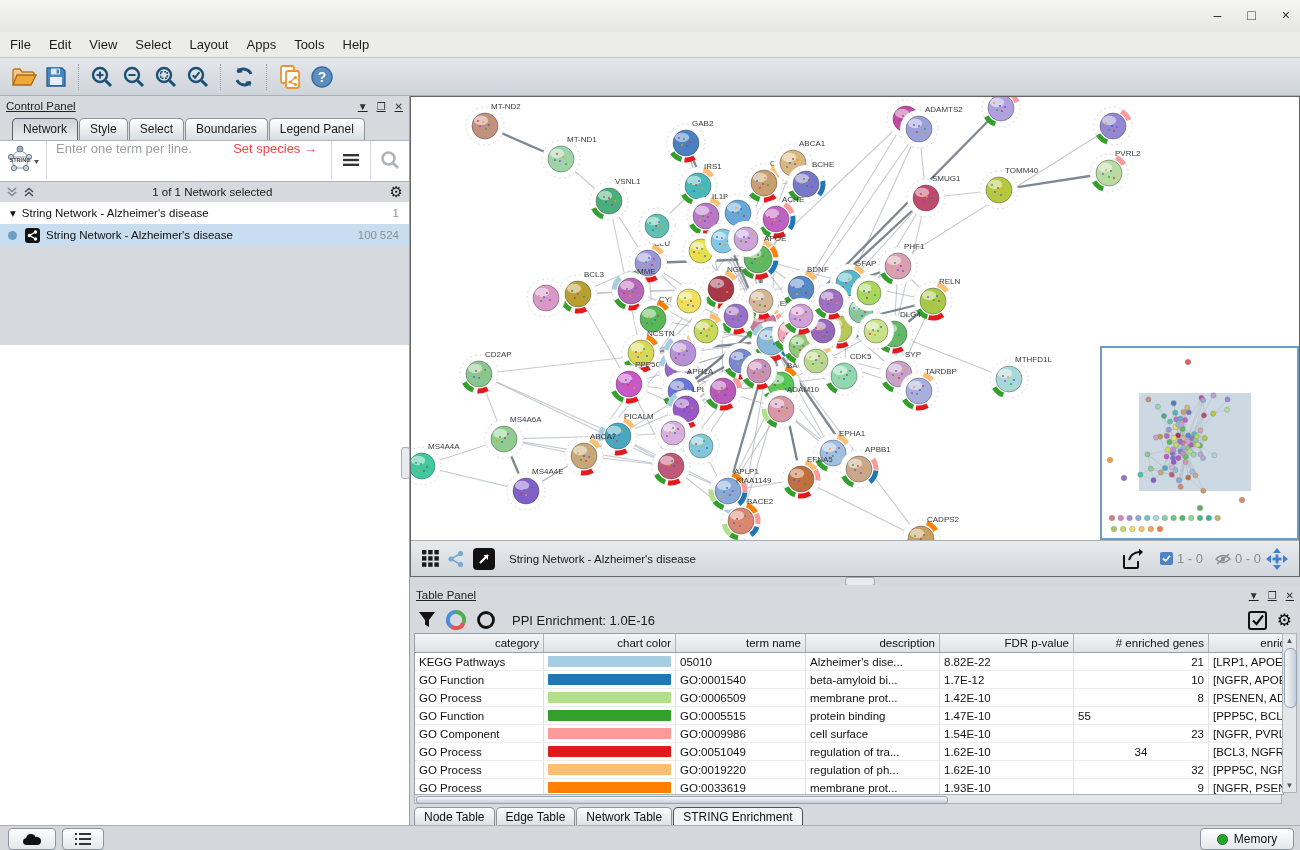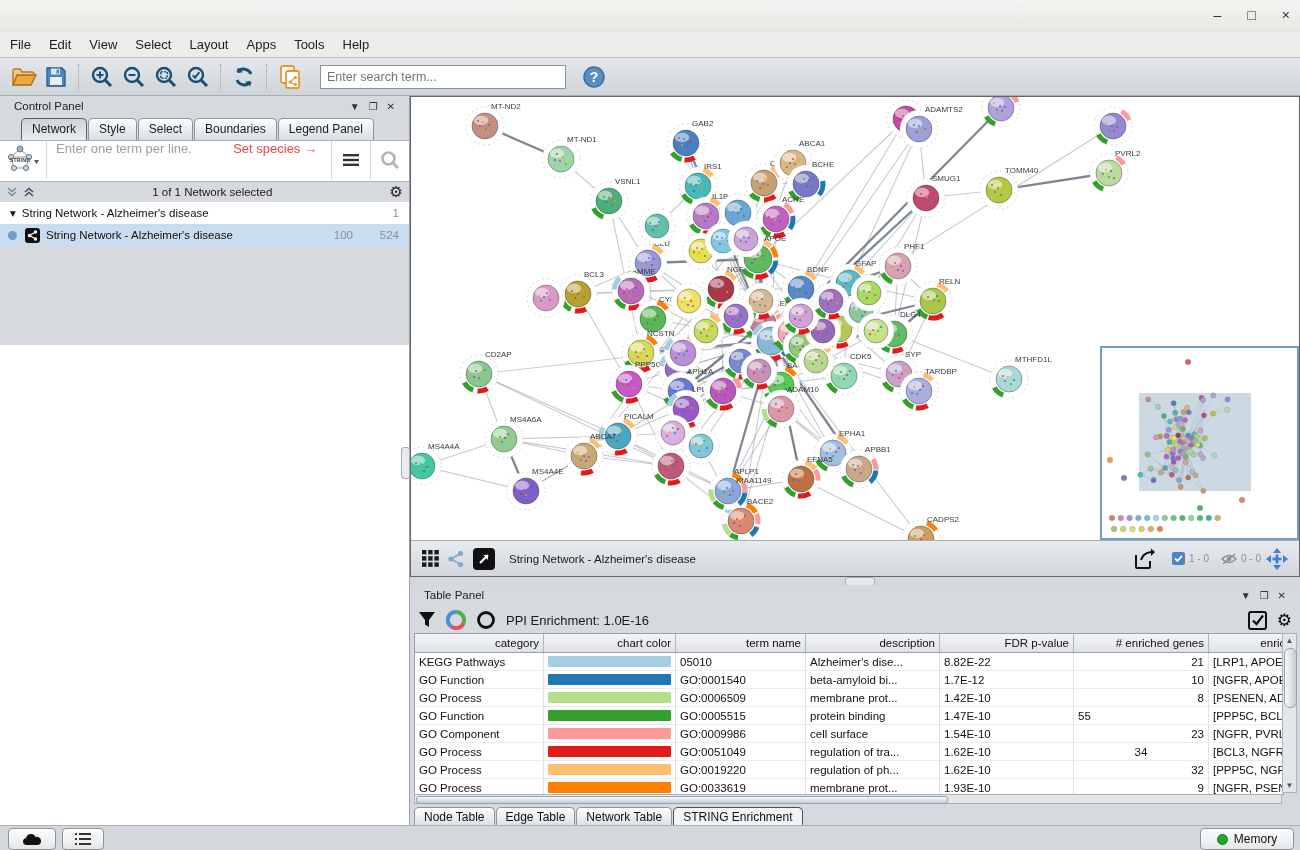--- a/index.html
+++ b/index.html
@@ -18,24 +18,24 @@
   .toolbar{position:absolute;left:0;top:58px;width:1300px;height:38px;
     background:linear-gradient(#e4e7eb,#cfd4da);border-bottom:1px solid #a9adb3;
     display:flex;align-items:center;padding-left:8px;box-sizing:border-box;}
   .tbtn{width:32px;height:30px;display:flex;align-items:center;justify-content:center;}
   .tsep{width:1px;height:26px;border-left:1px dotted #9aa0a8;margin:0 6px;}
   .searchbox{width:232px;height:22px;border:1px solid #8d949c;background:#fff;
     font-size:12.5px;color:#6b7177;padding:0 6px;margin:0 12px 0 14px;font-family:inherit;}
   
   .cpanel{position:absolute;left:0;top:96px;width:410px;height:729px;background:#d6dade;
     border-right:1px solid #9aa0a8;box-sizing:border-box;}
-  .phead{height:20px;display:flex;align-items:center;padding:0 14px;font-size:11.5px;color:#222;}
+  .phead{height:20px;display:flex;align-items:center;padding:0 6px;font-size:11.5px;color:#222;text-decoration:underline;}
   .phead .sp{flex:1;}
   .phico{color:#333;font-size:10px;margin-left:9px;}
-  .ctabs{display:flex;padding:2px 2px 0 21px;gap:1px;}
+  .ctabs{display:flex;padding:2px 2px 0 12px;gap:1px;}
   .ctab{font-size:12px;color:#1c1c1c;padding:3px 10px 4px;border:1px solid #8d949c;border-bottom:none;
     border-radius:5px 5px 0 0;background:linear-gradient(#fefefe,#d9dde2);}
   .ctab.active{background:linear-gradient(#cdd3da,#e8ecf0);border-color:#5a6068;font-weight:normal;}
   .stringrow{height:40px;background:#fff;border-top:1px solid #aeb4ba;border-bottom:1px solid #aeb4ba;
     display:flex;}
   .slogo{width:46px;height:38px;display:flex;align-items:center;justify-content:center;border-right:1px solid #d5d8db;}
   .sinput{flex:1;font-size:13px;color:#9aa0a6;padding-left:9px;}
   .sspecies{font-size:13px;color:#ef4444;padding-right:14px;}
   .sbtn{width:38px;height:38px;display:flex;align-items:center;justify-content:center;border-left:1px solid #d5d8db;}
   .netselrow{height:20px;display:flex;align-items:center;font-size:11.5px;color:#1a1a1a;padding:0 6px;}
@@ -45,31 +45,31 @@
   .treefill{background:#fff;position:absolute;left:0;right:0;top:249px;bottom:0;}
   .cnt{position:absolute;color:#8a8f95;}
   
   .netwrap{position:absolute;left:410px;top:96px;width:890px;height:481px;
     border:1px solid #666;box-sizing:border-box;background:#737373;}
   .netcanvas{position:absolute;left:0;top:0;width:888px;height:443px;overflow:hidden;background:#fff;}
   .nettb{position:absolute;left:0;bottom:0;width:888px;height:36px;
     background:linear-gradient(#e8ebee,#d2d7dc);border-top:1px solid #a9adb3;
     display:flex;align-items:center;padding:0 6px;box-sizing:border-box;}
   .nettb .ttl{font-size:11.5px;color:#1a1a1a;margin-left:10px;flex:1;}
-  .graybadge{font-size:10px;color:#8a8f95;display:flex;align-items:center;gap:4px;margin-left:12px;}
+  .graybadge{font-size:13px;color:#8a8f95;display:flex;align-items:center;gap:4px;margin-left:12px;}
   .minimap{position:absolute;right:0px;top:249px;width:199px;height:194px;background:#fff;
     border:2px solid #6f9bc4;box-sizing:border-box;}
   .hgrip{position:absolute;left:845px;top:577px;width:28px;height:7px;background:#e7eaee;
     border:1px solid #a9adb3;border-radius:3px;}
   .vgrip{position:absolute;left:401px;top:447px;width:7px;height:30px;background:#e7eaee;
     border:1px solid #a9adb3;border-radius:3px;}
   
   .tpanel{position:absolute;left:410px;top:585px;width:890px;height:240px;background:#d6dade;}
   .ttool{height:30px;display:flex;align-items:center;gap:10px;padding:0 8px;}
-  .ttool .ppi{font-size:13px;color:#1a1a1a;margin-left:0;flex:0;white-space:nowrap;}
+  .ttool .ppi{font-size:13px;color:#1a1a1a;margin-left:6px;flex:0;white-space:nowrap;}
   .ttool .sp{flex:1;}
   .tblwrap{position:absolute;left:4px;top:48px;width:868px;height:160px;overflow:hidden;background:#fff;border:1px solid #9aa0a8;}
   table.grid{border-collapse:collapse;table-layout:fixed;width:866px;font-size:11.5px;color:#111;}
   table.grid th{background:linear-gradient(#f4f5f7,#dee1e5);border-right:1px solid #b3b7bd;border-bottom:1px solid #9aa0a8;
     font-weight:normal;text-align:right;padding:2px 4px;height:14px;font-size:11.5px;}
   table.grid td{border-right:1px solid #e2e2e2;border-bottom:1px solid #ececec;padding:1px 4px;height:15px;
     white-space:nowrap;overflow:hidden;}
   .sw{width:100%;height:11px;border-radius:1px;}
   .vscroll{position:absolute;right:3px;top:48px;width:15px;height:160px;background:#e4e7ea;border:1px solid #aeb2b8;box-sizing:border-box;}
   .varrow{position:absolute;left:1px;width:11px;font-size:8px;color:#555;text-align:center;}
@@ -171,21 +171,20 @@
     <svg width="26" height="26" viewBox="0 0 26 26">
         <rect x="4" y="2" width="13" height="17" rx="2" fill="#fff" stroke="#e8952e" stroke-width="1.8"></rect>
         <rect x="9" y="7" width="13" height="17" rx="2" fill="#fff" stroke="#e8952e" stroke-width="1.8"></rect>
         <circle cx="13" cy="18" r="1.6" fill="#e8952e"></circle>
         <circle cx="18.5" cy="13.5" r="1.6" fill="#e8952e"></circle>
         <circle cx="18.5" cy="20.5" r="1.6" fill="#e8952e"></circle>
         <line x1="13" y1="18" x2="18.5" y2="13.5" stroke="#e8952e" stroke-width="1.2"></line>
         <line x1="13" y1="18" x2="18.5" y2="20.5" stroke="#e8952e" stroke-width="1.2"></line>
       </svg>
   </div>
-  <input class="searchbox" placeholder="Enter search term..." style="">
   <div class="tbtn">
     <svg width="24" height="24" viewBox="0 0 24 24">
         <circle cx="12" cy="12" r="10" fill="#5b8fc0" stroke="#3a6da0" stroke-width="1.5"></circle>
         <text x="12" y="17" font-size="14" font-weight="bold" fill="#fff" text-anchor="middle">?</text>
       </svg>
   </div>
 </div>
 
 <div class="cpanel">
   <div class="phead">
@@ -258,21 +257,21 @@
        <span style="width:9px;height:9px;border-radius:50%;background:#6f9fc8;margin:0 8px 0 8px;display:inline-block"></span>
        <svg width="15" height="15" viewBox="0 0 15 15" style="margin-right:6px">
           <rect width="15" height="15" rx="3" fill="#111"></rect>
           <circle cx="4.5" cy="7.5" r="1.7" fill="#fff"></circle>
           <circle cx="10.5" cy="4" r="1.7" fill="#fff"></circle>
           <circle cx="10.5" cy="11" r="1.7" fill="#fff"></circle>
           <line x1="4.5" y1="7.5" x2="10.5" y2="4" stroke="#fff" stroke-width="1.2"></line>
           <line x1="4.5" y1="7.5" x2="10.5" y2="11" stroke="#fff" stroke-width="1.2"></line>
         </svg>
        <span>String Network - Alzheimer's disease</span>
-       <span class="cnt" style="right:56px">100</span>
+       <span class="cnt" style="right:32px">100</span>
        <span class="cnt" style="right:10px">524</span>
      </div>
     </div>
   <div class="treefill"></div>
 </div>
 <div class="vgrip"></div>
 
 <div class="netwrap">
   <div class="netcanvas" id="netcanvas">
       <svg width="888" height="443" viewBox="0 0 888 443">

